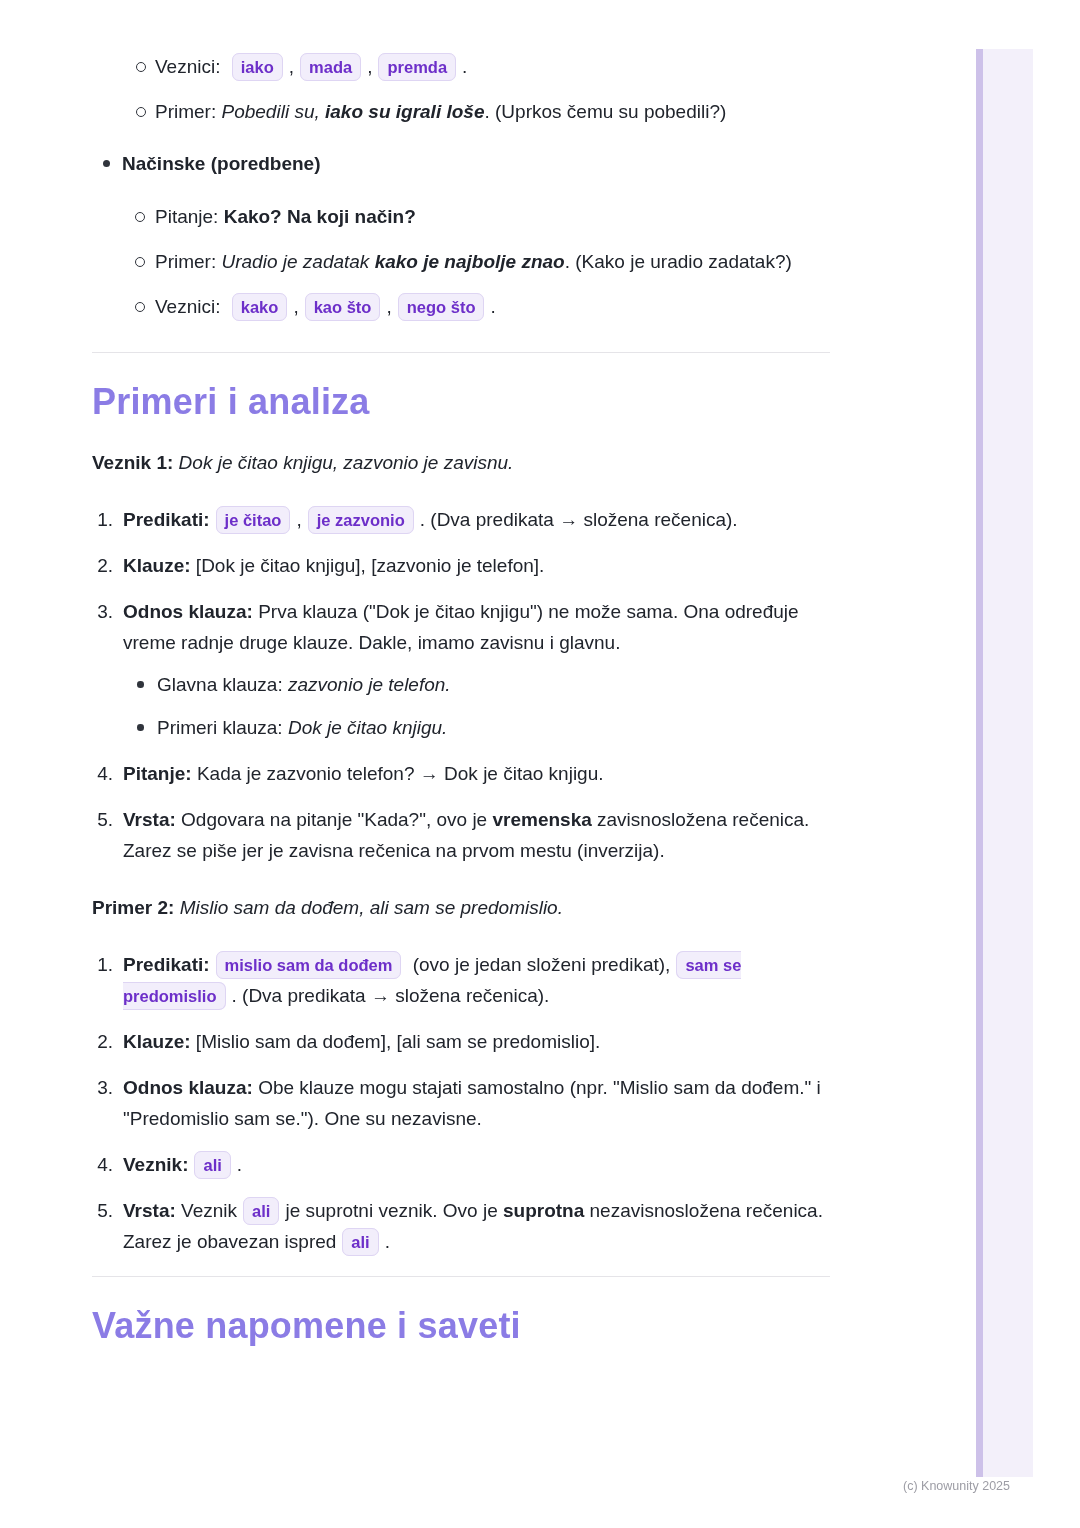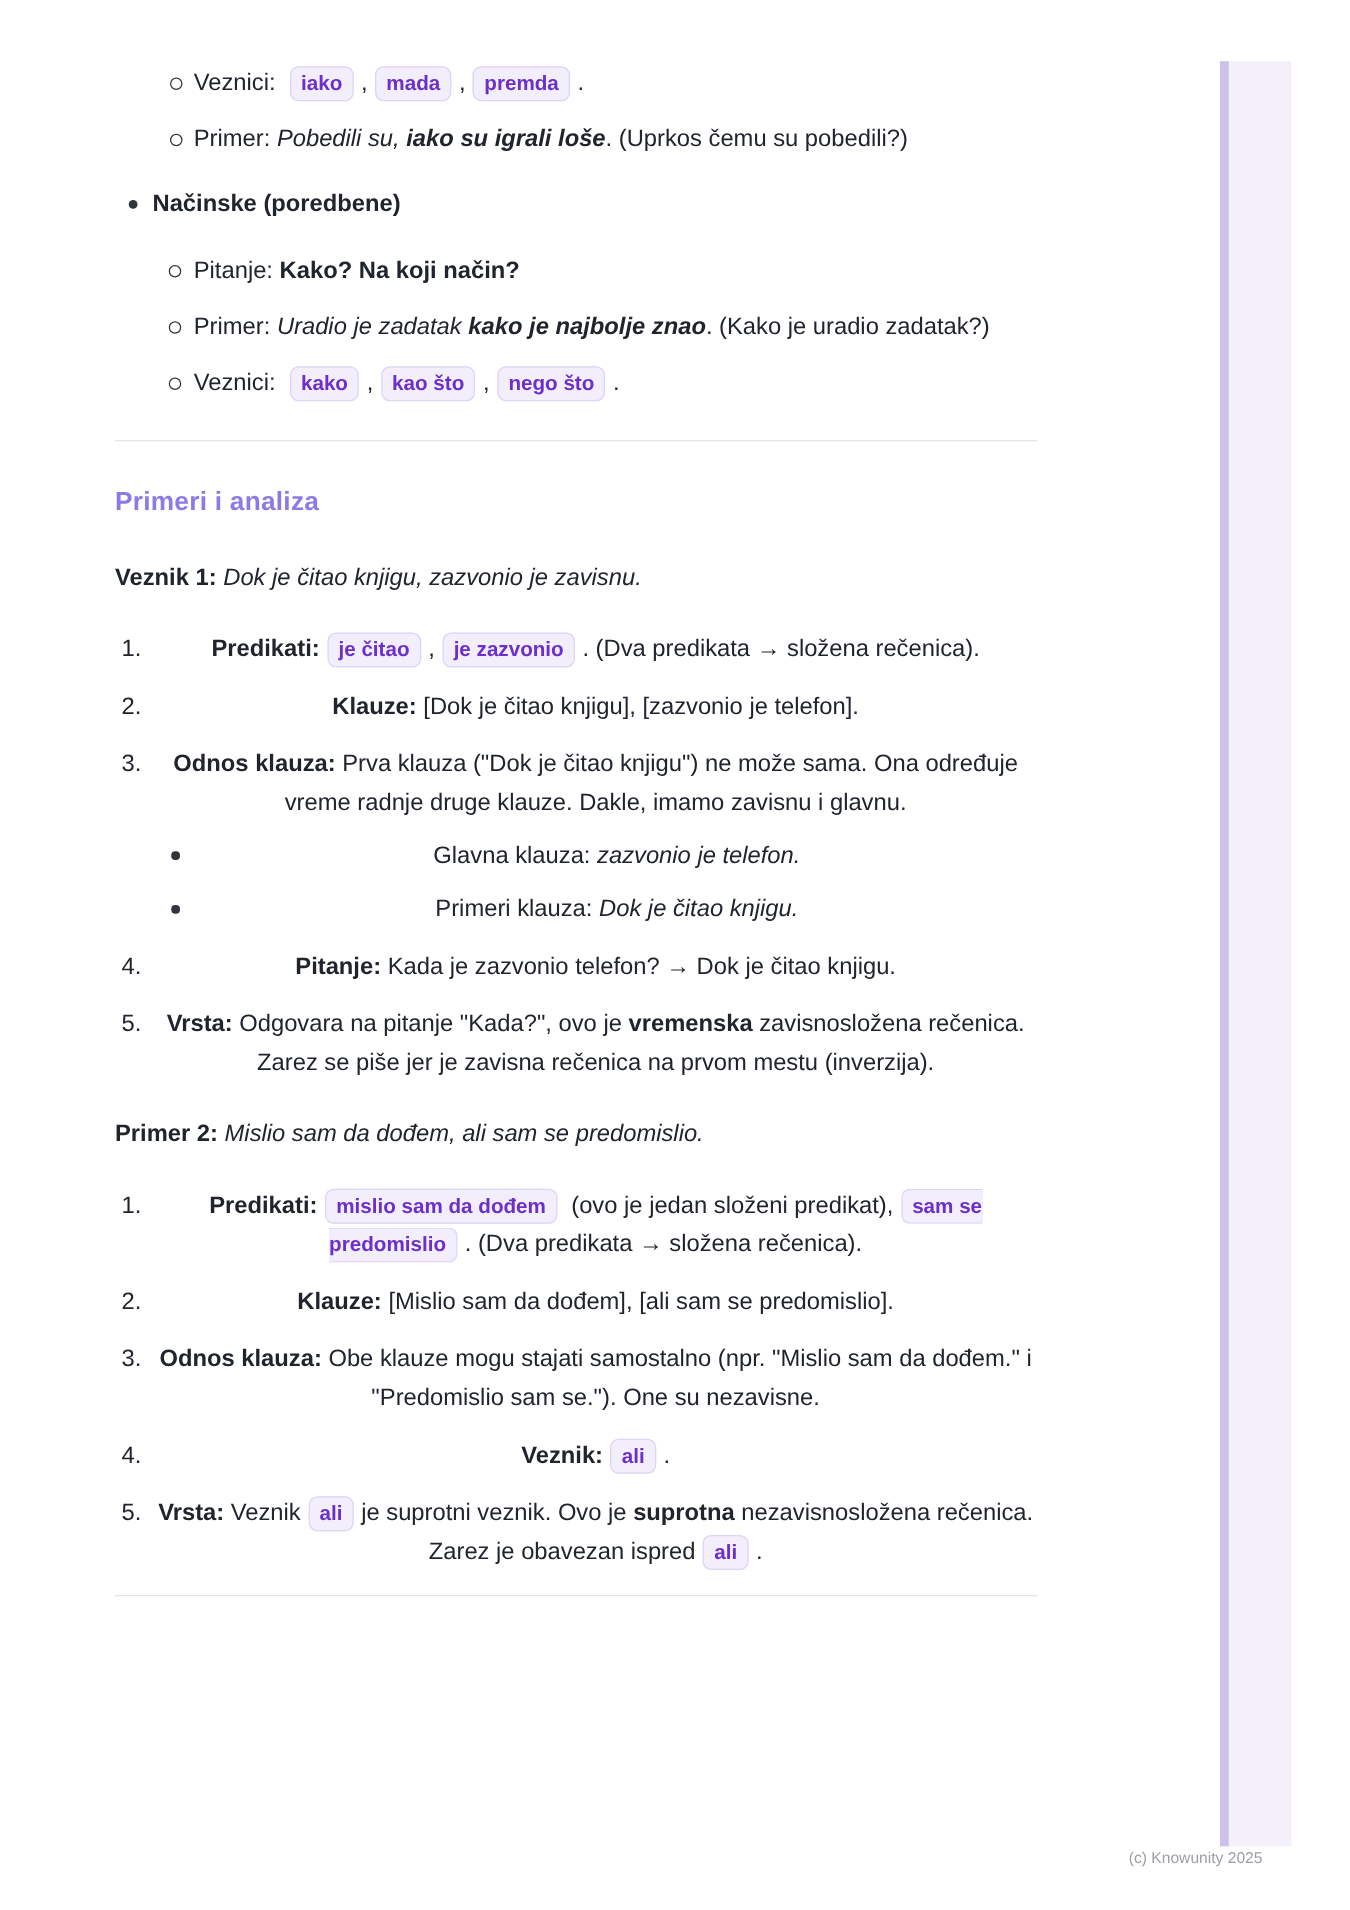--- a/index.html
+++ b/index.html
@@ -60,36 +60,36 @@
     border:1.5px solid #30343c;border-radius:50%;background:transparent;
   }
   .disc-list{margin-top:11px !important;}
   .disc-list > li{padding-left:34px;margin-bottom:12px;}
   .disc-list > li:last-child{margin-bottom:0;}
   .disc-list > li::before{
     content:"";position:absolute;left:14px;top:12px;width:6.5px;height:6.5px;
     border-radius:50%;background:#30343c;
   }
   
-  ol.olist{list-style:none;margin-top:26px !important;counter-reset:step;text-align:center;}
+  ol.olist{list-style:none;margin-top:26px !important;counter-reset:step;}
   ol.olist > li{position:relative;padding-left:31px;margin-bottom:15px;counter-increment:step;}
   ol.olist > li:last-child{margin-bottom:0;}
   ol.olist > li::before{
     content:counter(step) ".";position:absolute;left:0;top:0;width:21px;
     text-align:right;color:#20242c;
   }
   
   hr.divider{
     border:none;height:1px;background:#e5e4e8;width:738px;
     margin:30px 0 0 0;
   }
   hr.divider.tight{margin-top:19px;}
   
   h2.h2{
-    margin-top:30px !important;font-size:21px;line-height:38px;font-weight:700;
+    margin-top:30px !important;font-size:36px;line-height:38px;font-weight:700;
     color:#8b7ce5;letter-spacing:0.2px;
   }
   
   p.para{margin-top:26px !important;}
 </style>
 </head>
 <body>
 
 <div class="page">
 
@@ -137,20 +137,21 @@
     <ol class="olist">
       <li><span class="seg seg-b">Predikati:</span><code class="tag">mislio&nbsp;sam&nbsp;da&nbsp;dođem</code><span class="seg seg-t"> (ovo je jedan složeni predikat),</span><code class="tag">sam&nbsp;se predomislio</code><span class="seg seg-t">. (Dva predikata → složena rečenica).</span></li>
       <li><span class="seg seg-b">Klauze:</span><span class="seg seg-t"> [Mislio sam da dođem], [ali sam se predomislio].</span></li>
       <li><span class="seg seg-b">Odnos klauza:</span><span class="seg seg-t"> Obe klauze mogu stajati samostalno (npr. "Mislio sam da dođem." i "Predomislio sam se."). One su nezavisne.</span></li>
       <li><span class="seg seg-b">Veznik:</span><code class="tag">ali</code><span class="seg seg-t">.</span></li>
       <li><span class="seg seg-b">Vrsta:</span><span class="seg seg-t"> Veznik</span><code class="tag">ali</code><span class="seg seg-t">je suprotni veznik. Ovo je </span><span class="seg seg-b">suprotna</span><span class="seg seg-t"> nezavisnosložena rečenica. Zarez je obavezan ispred</span><code class="tag">ali</code><span class="seg seg-t">.</span></li>
     </ol>
 
     <hr class="divider tight">
 
+    <h2 class="h2">Važne napomene i saveti</h2>
 
   </main>
 
   <div class="side-strip"></div>
 
   <div class="footer">(c) Knowunity 2025</div>
 
 </div>
 
 </body></html>

